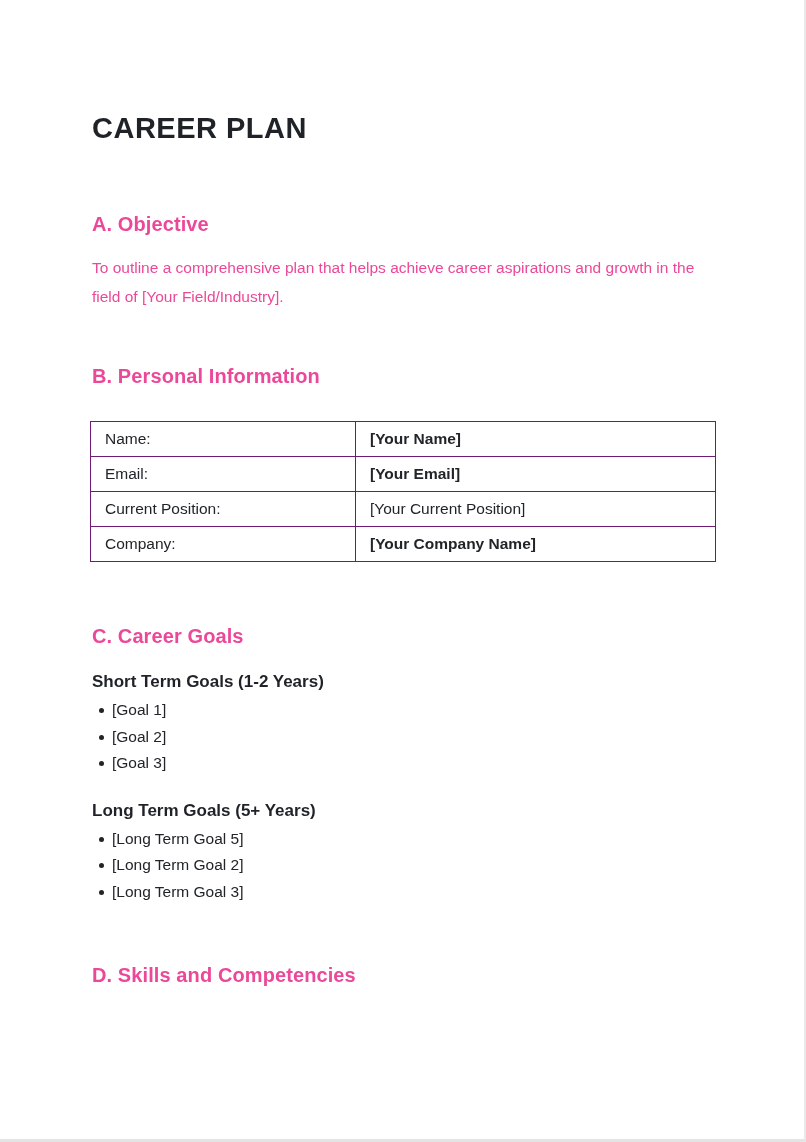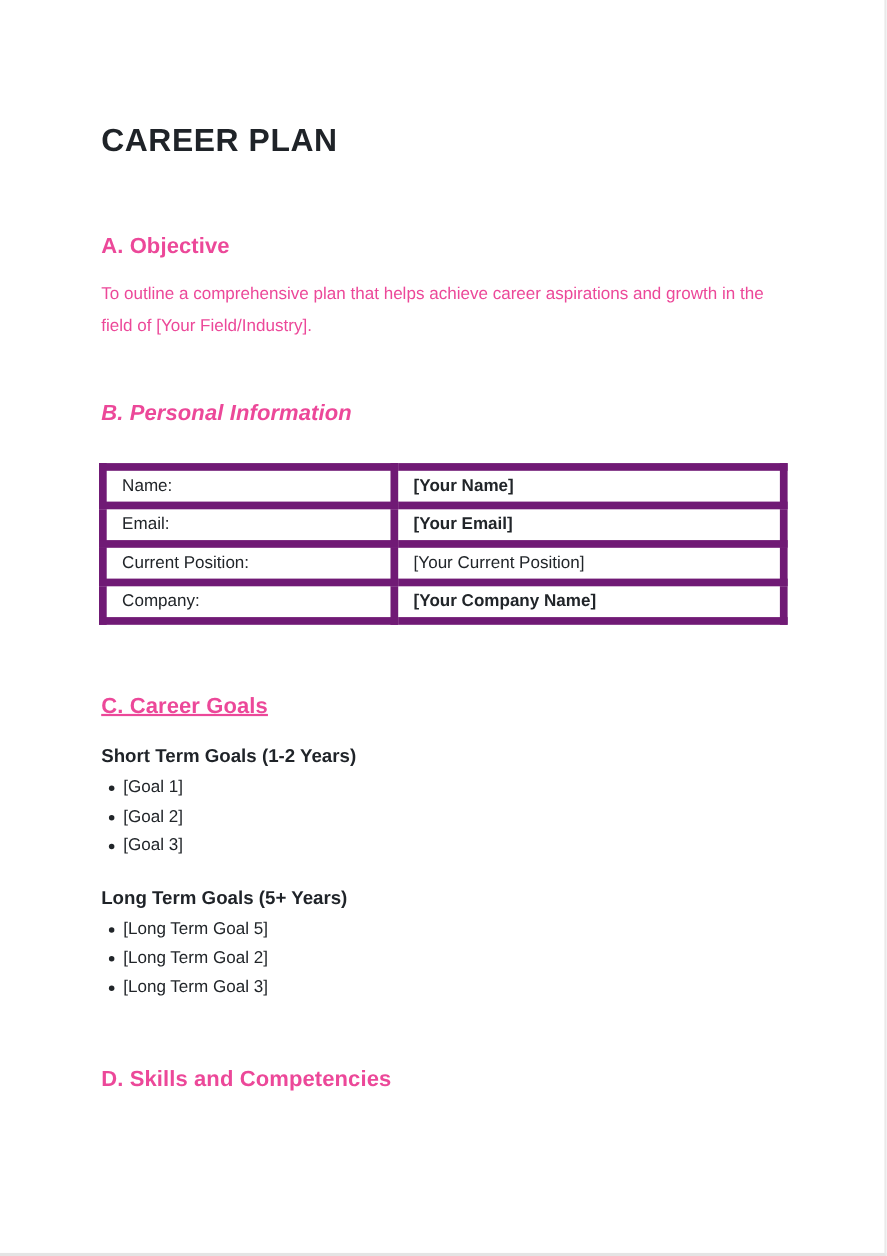--- a/index.html
+++ b/index.html
@@ -32,39 +32,39 @@
     color: #ec4899;
     letter-spacing: 0.1px;
   }
   .heading-objective   { margin-top: 68px; }
   .objective-body {
     margin-top: 18px;
     font-size: 15.5px;
     line-height: 28.5px;
     color: #ec4899;
   }
-  .heading-personal    { margin-top: 53px; font-style: italic; }
+  .heading-personal    { margin-top: 53px; }
   .info-table {
     margin-top: 33px;
     margin-left: -2px;
     width: 626px;
     border-collapse: collapse;
     table-layout: fixed;
   }
   .info-table td {
-    border: 7px solid #701a75;
+    border: 1px solid #701a75;
     height: 35px;
     padding: 0 14px;
     font-size: 15.5px;
     vertical-align: middle;
     color: #212529;
   }
   .info-table td.col-label { width: 265px; }
   .info-table td.val-bold  { font-weight: 700; }
-  .heading-goals       { margin-top: 62px; text-decoration: underline; }
+  .heading-goals       { margin-top: 62px; }
   h3.sub-heading {
     margin-top: 23px;
     font-size: 17px;
     line-height: 21px;
     font-weight: 700;
     color: #1f2328;
   }
   ul.goal-list {
     margin-top: 5px;
     list-style: none;

